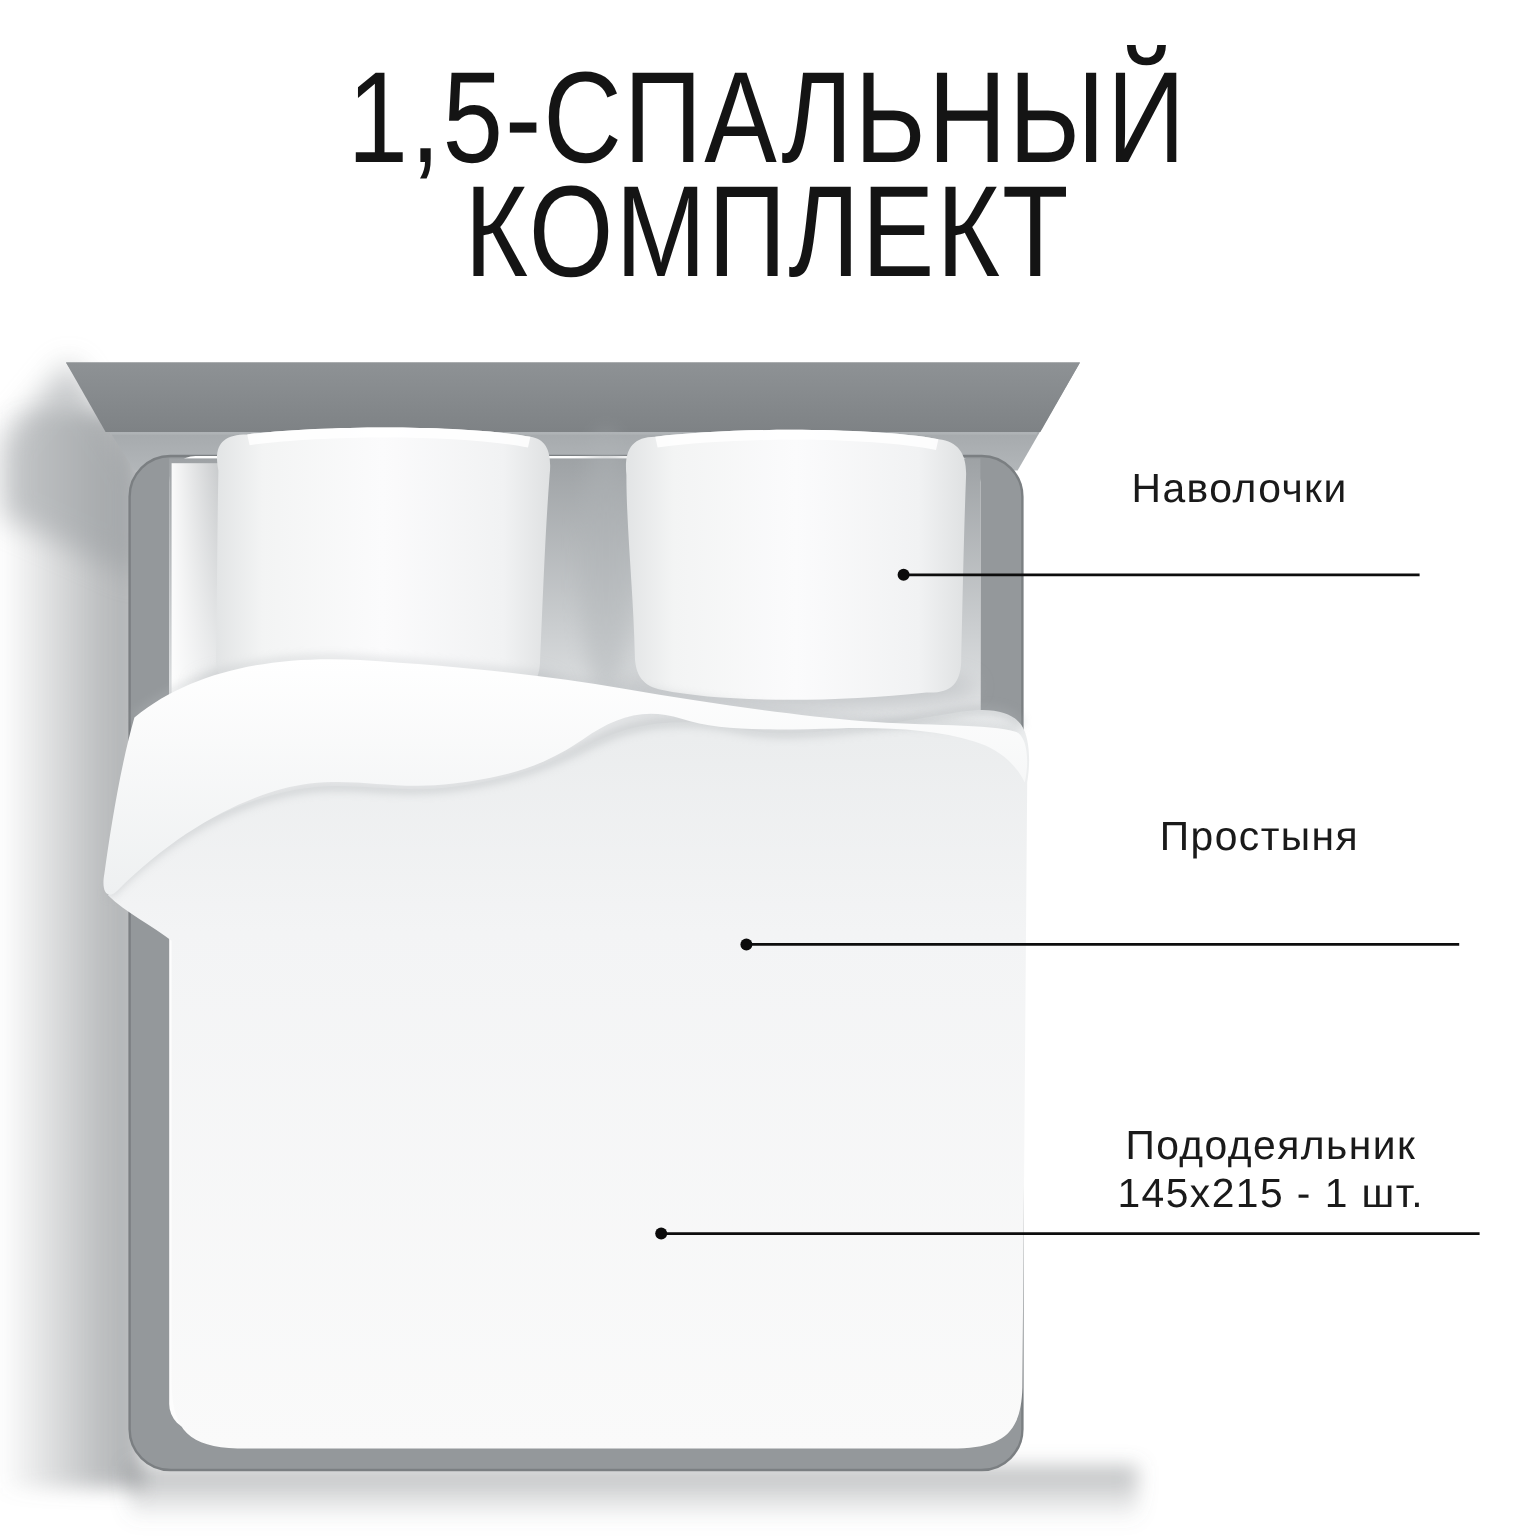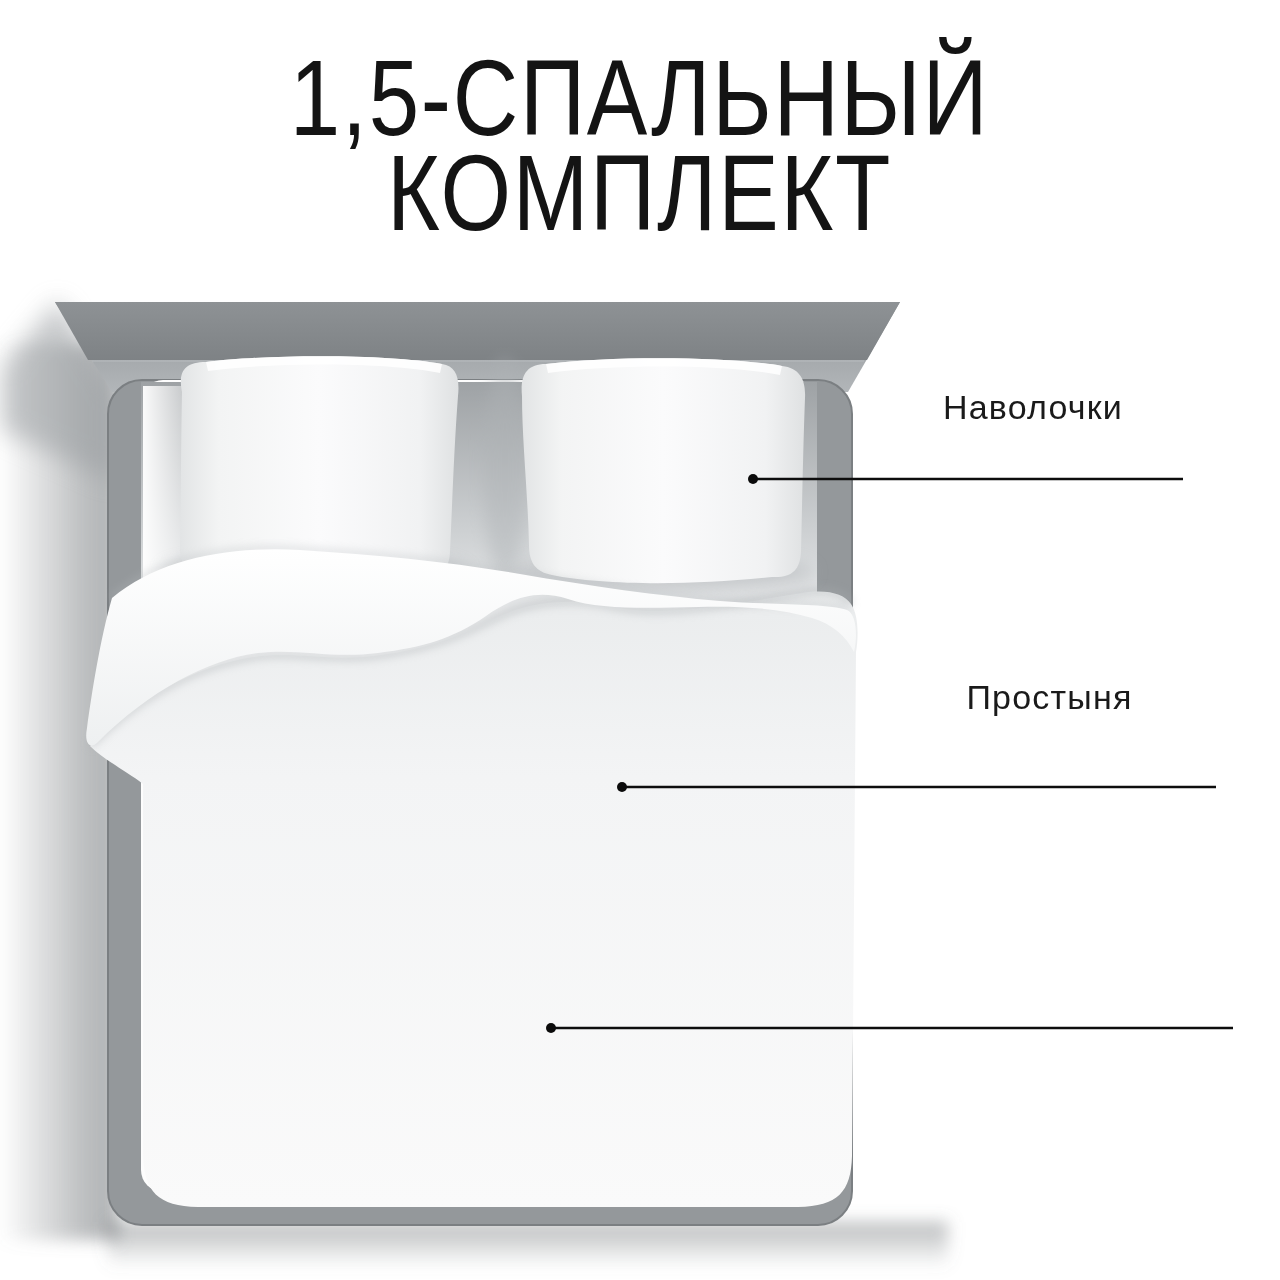--- a/index.html
+++ b/index.html
@@ -159,14 +159,18 @@
   </svg>
 
   <div class="callout" style="left:883px;top:387px;width:300px;">
     <span class="l1">Наволочки</span>
   </div>
 
   <div class="callout" style="left:883px;top:657px;width:333px;margin-top:20px;">
     <span class="l1">Простыня</span>
   </div>
 
+  <div class="callout" style="left:885px;top:935px;width:348px;">
+    <span class="l1">Пододеяльник</span>
+    <span class="l2">145х215 - 1 шт.</span>
+  </div>
 
 </div>
 
 </body></html>

